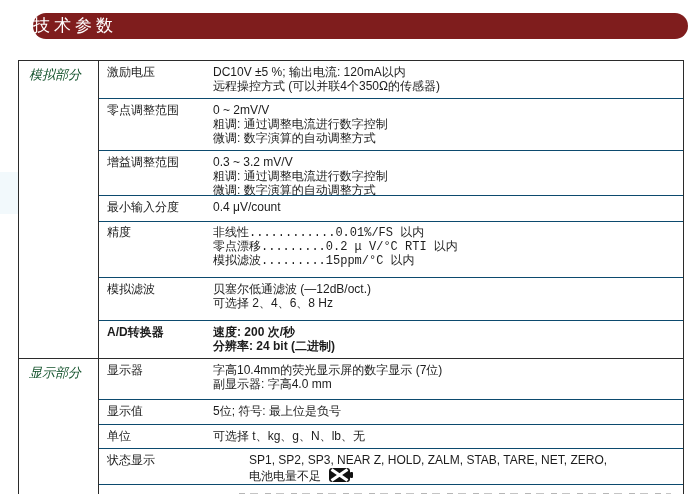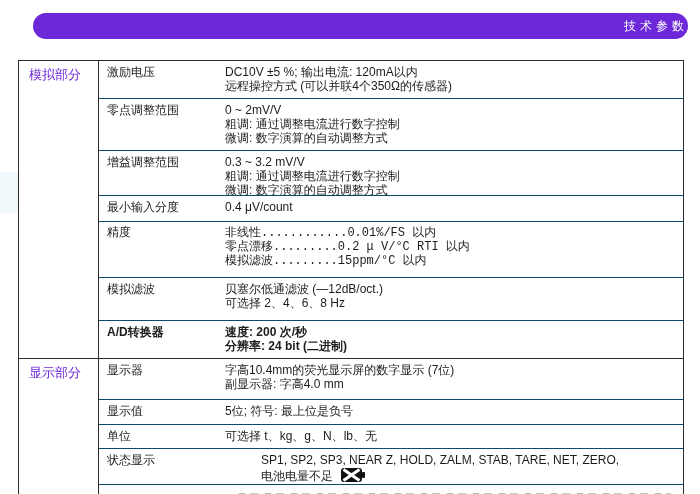--- a/index.html
+++ b/index.html
@@ -12,26 +12,26 @@
     font-family: "Liberation Sans", "DejaVu Sans", sans-serif;
     color: #222222;
   }
   .page { position: relative; width: 700px; height: 494px; }
 
   
   .banner {
     position: absolute;
     left: 33px; top: 13px;
     width: 655px; height: 26px;
-    background: #6d28d9;
+    background: #7f1d1d;
     border-radius: 14px;
     color: #ffffff;
-    font-size: 12px;
+    font-size: 17px;
     letter-spacing: 4px;
-    text-align: right;
+    text-align: left;
     line-height: 26px;
   }
 
   
   .edge-artifact {
     position: absolute;
     left: 0; top: 172px;
     width: 38px; height: 42px;
     background: #f2f9fc;
     border-radius: 0 10px 10px 0;
@@ -51,38 +51,39 @@
     box-sizing: border-box;
   }
   .section.divider { border-bottom: 1px solid #2b2b2b; }
   .section-label-cell {
     width: 80px;
     flex: none;
     border-right: 1px solid #2b2b2b;
     box-sizing: border-box;
     padding: 5px 0 0 10px;
     font-size: 13px;
-    color: #6d28d9;
+    color: #14532d;
+    font-style: italic;
   }
   .rows { flex: 1; min-width: 0; }
   .spec-row {
     display: flex;
     box-sizing: border-box;
     padding: 4px 0 0 8px;
     overflow: hidden;
     font-size: 12px;
     line-height: 14px;
   }
   .spec-row.bordered { border-bottom: 1px solid #0c4a6e; }
   .spec-label {
     width: 106px;
     flex: none;
     color: #1c1c1c;
   }
-  .spec-lines { flex: 1; min-width: 0; color: #1c1c1c; margin-left: 12px; }
+  .spec-lines { flex: 1; min-width: 0; color: #1c1c1c; }
   .spec-line { white-space: nowrap; }
   .battery-icon {
     display: inline-block;
     vertical-align: -3px;
     margin-left: 5px;
   }
   
   .partial-glyphs {
     margin: 4px 0 0 132px;
     height: 4px;

